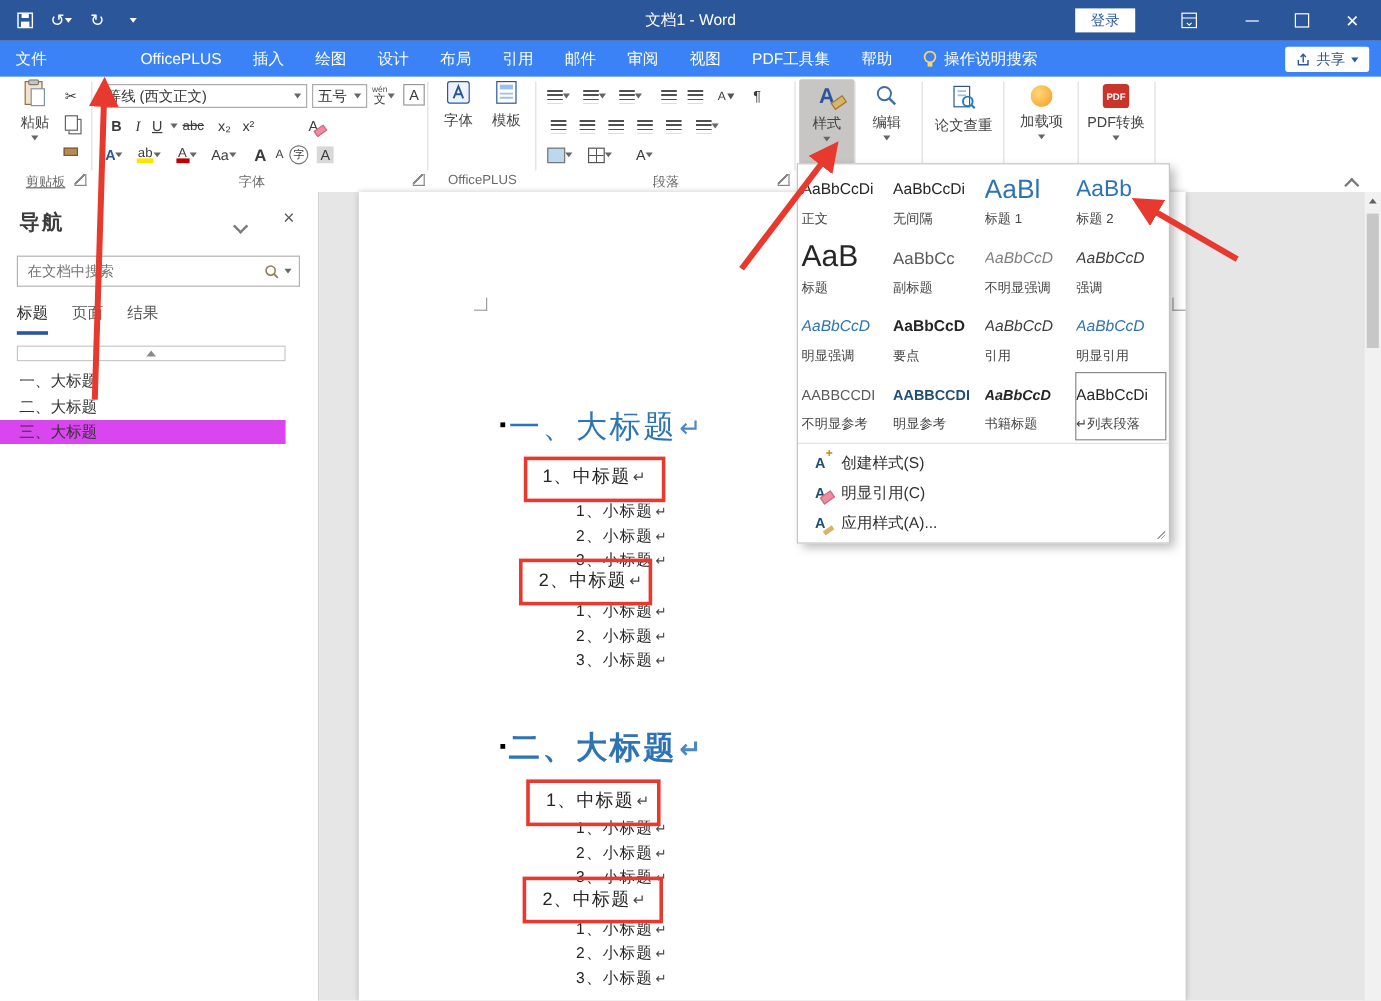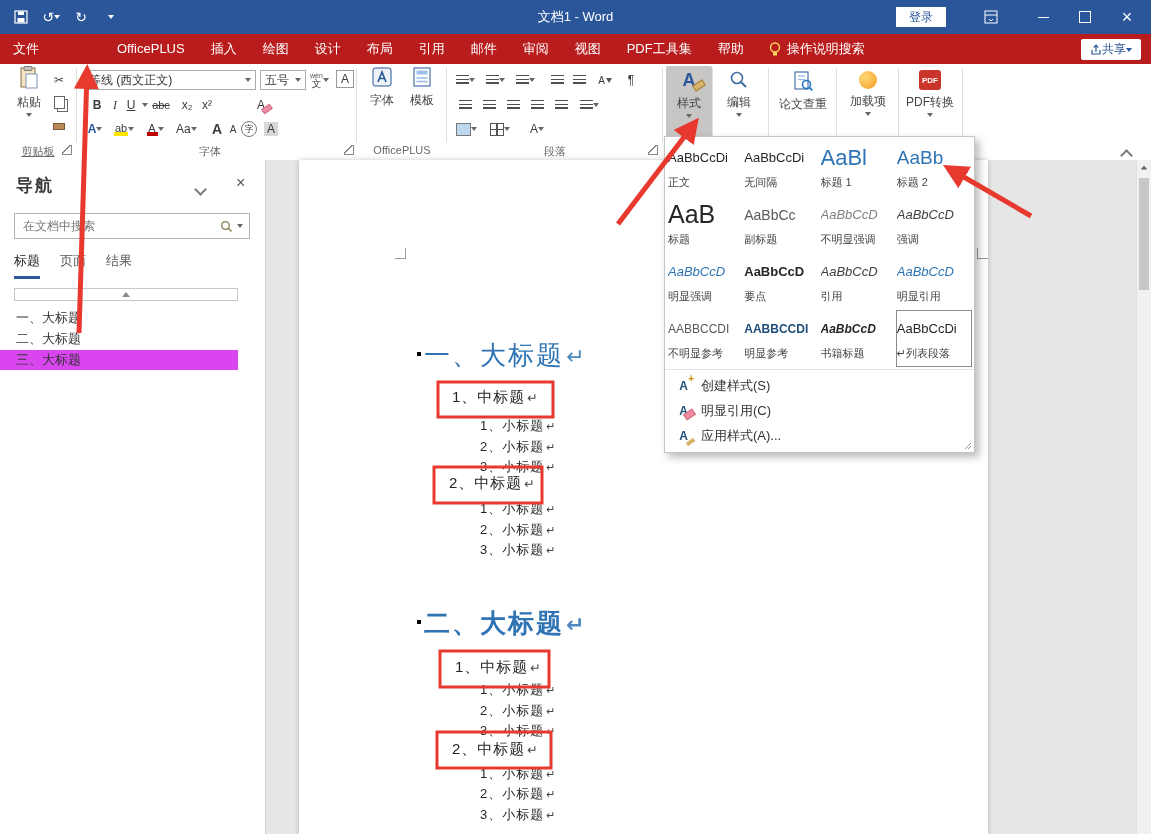--- a/index.html
+++ b/index.html
@@ -15,25 +15,25 @@
   .qat{left:8px;top:0;height:34px;display:flex;align-items:center;gap:4px;}
   .qat-btn{width:26px;height:26px;display:flex;align-items:center;justify-content:center;font-size:14px;color:#fff;}
   .title-text{left:0;top:0;width:100%;height:34px;text-align:center;line-height:34px;font-size:13px;color:#fff;}
   .signin{right:205px;top:7px;background:#fff;color:#2b579a;font-size:12px;line-height:20px;padding:0 13px;cursor:default;}
   .winbtn{width:36px;height:34px;display:flex;align-items:center;justify-content:center;color:#fff;font-size:14px;}
   .ribbonopts{right:148px;top:5px;width:24px;height:24px;}
   .box-max{width:10px;height:10px;border:1px solid #fff;}
   .line-min{width:11px;height:1px;background:#fff;}
 
   
-  .tabrow{left:0;top:34px;width:1151px;height:30px;background:#b91c1c;display:flex;color:#fff;font-size:13px;}
+  .tabrow{left:0;top:34px;width:1151px;height:30px;background:#3b82f6;display:flex;color:#fff;font-size:13px;}
   .tab{padding:0 13px;line-height:30px;white-space:nowrap;}
   .tab.active{background:#fff;color:#2b579a;margin-top:34px;}
   .tellme{display:flex;align-items:center;gap:6px;padding:0 12px;line-height:30px;}
-  .sharebtn{position:absolute;right:10px;top:5px;background:#fff;color:#2b579a;height:21px;display:flex;align-items:center;padding:0 9px;font-size:12px;border-radius:2px;}
+  .sharebtn{position:absolute;right:10px;top:5px;background:#fff;color:#2b579a;height:21px;display:flex;align-items:center;gap:5px;padding:0 9px;font-size:12px;border-radius:2px;}
 
   
   .ribbon{left:0;top:64px;width:1151px;height:96px;background:#fff;border-bottom:1px solid #d6d4d2;}
   .gsep{position:absolute;top:4px;width:1px;height:74px;background:#e1dfdd;}
   .grouplabel{position:absolute;top:80px;font-size:11px;color:#6a6a6a;text-align:center;white-space:nowrap;}
   .launcher{position:absolute;top:81px;width:9px;height:9px;border:1px solid #8a8886;border-top:none;border-left:none;background:linear-gradient(135deg,transparent 40%,#8a8886 40%,#8a8886 55%,transparent 55%);}
   .combo{position:absolute;border:1px solid #ababab;background:#fff;font-size:12px;color:#333;display:flex;align-items:center;padding:0 4px;height:20px;box-sizing:border-box;}
   .combo .sp{flex:1;}
   .caret{display:inline-block;width:0;height:0;border-left:3.5px solid transparent;border-right:3.5px solid transparent;border-top:4px solid #666;}
   .caret.w{border-top-color:#fff;}

